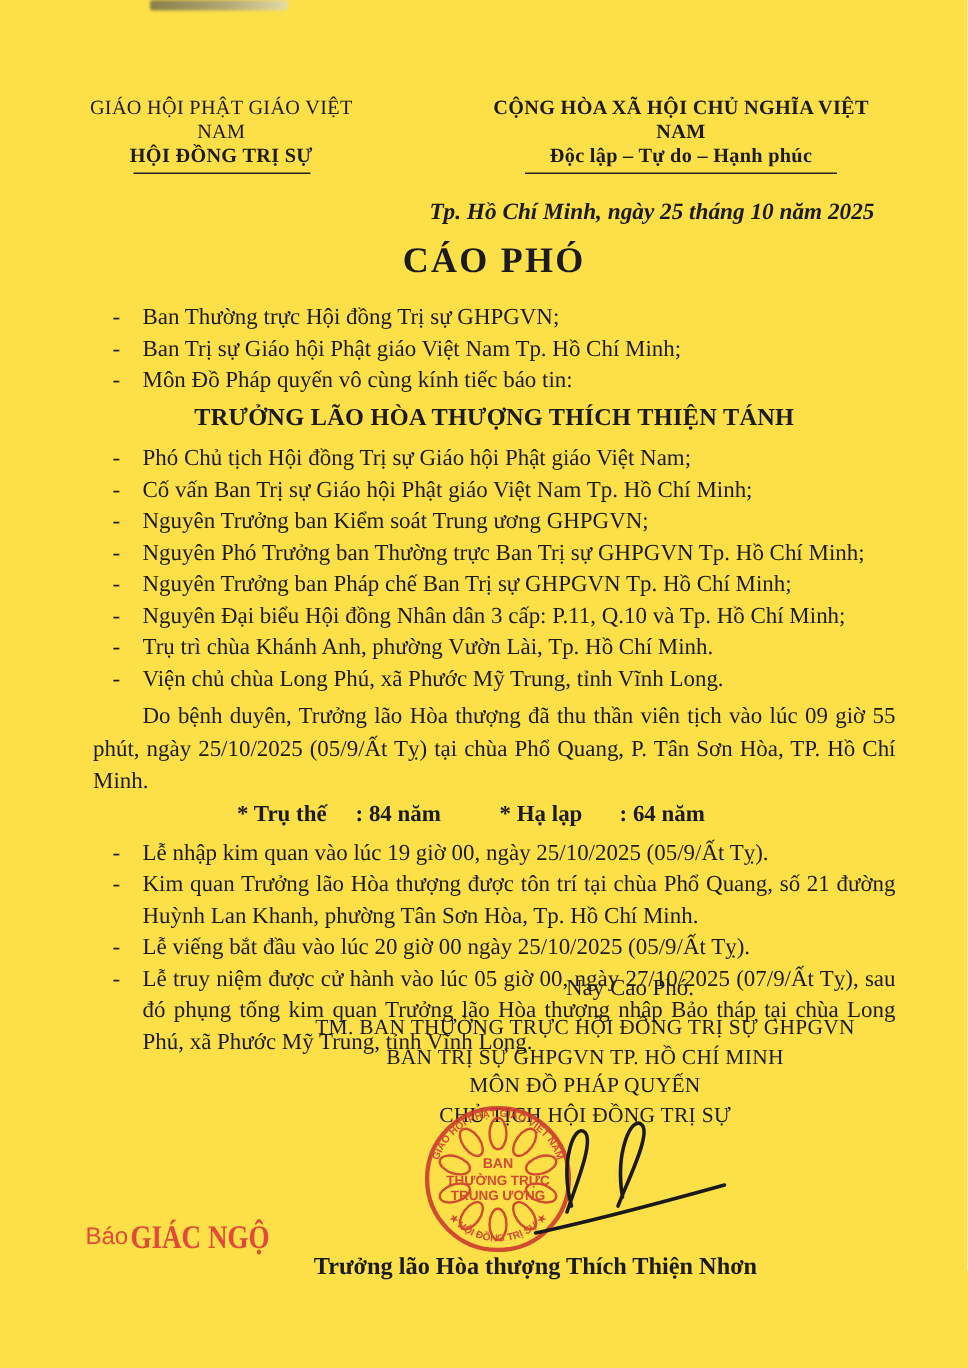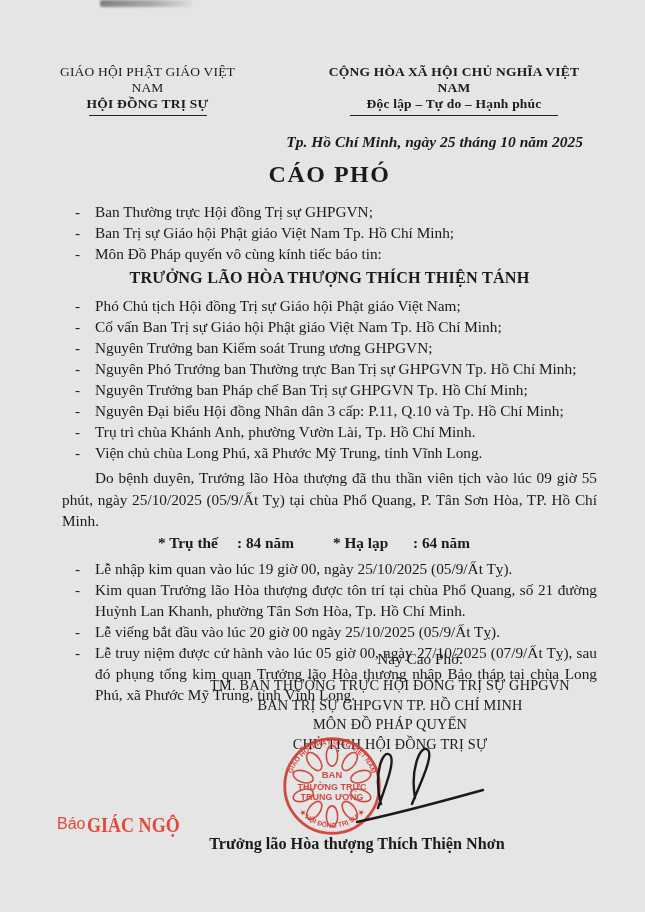--- a/index.html
+++ b/index.html
@@ -1,20 +1,20 @@
 <!DOCTYPE html>
 <html><head>
 <meta charset="utf-8">
 <style>
   * { margin:0; padding:0; box-sizing:border-box; }
   html,body { background:#ffffff; }
   body { font-family:"Liberation Serif", serif; color:#1b1b1b; }
   .page {
     position:relative; width:645px; height:912px; margin:0 auto;
-    background:#e5e5e5; overflow:hidden;
+    background:#fde047; overflow:hidden;
     padding:64px 48px 0 62px;
   }
   .artifact {
     position:absolute; top:0; left:100px; width:92px; height:7px;
     background:linear-gradient(90deg,#4a4a4a,#8a8a8a 55%,#d9d9d9);
     opacity:.65; filter:blur(1px); border-radius:2px;
   }
   
   .header { display:flex; align-items:flex-start; }
   .h-left { width:225px; text-align:center; font-size:13.5px; line-height:16px; margin-left:-12px; }

